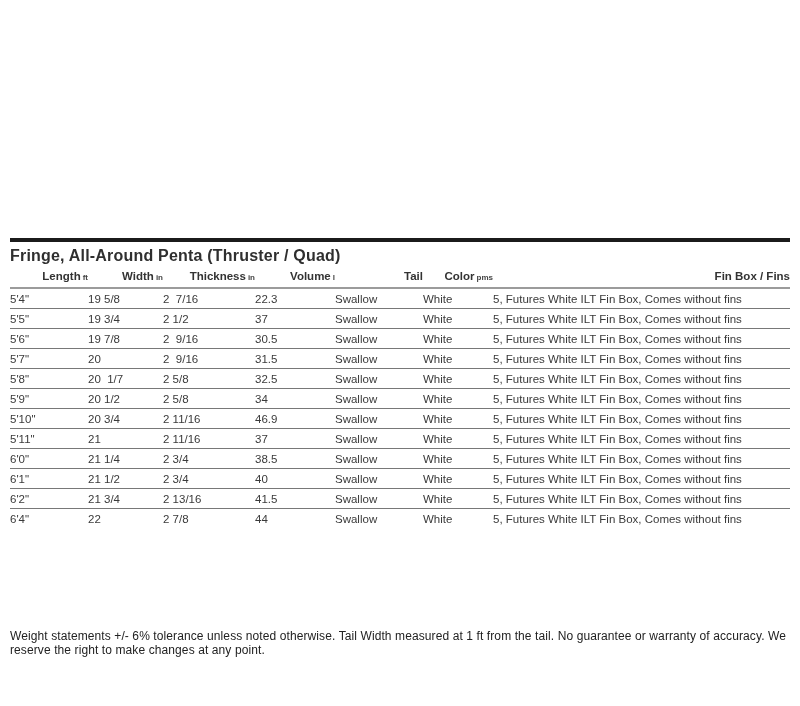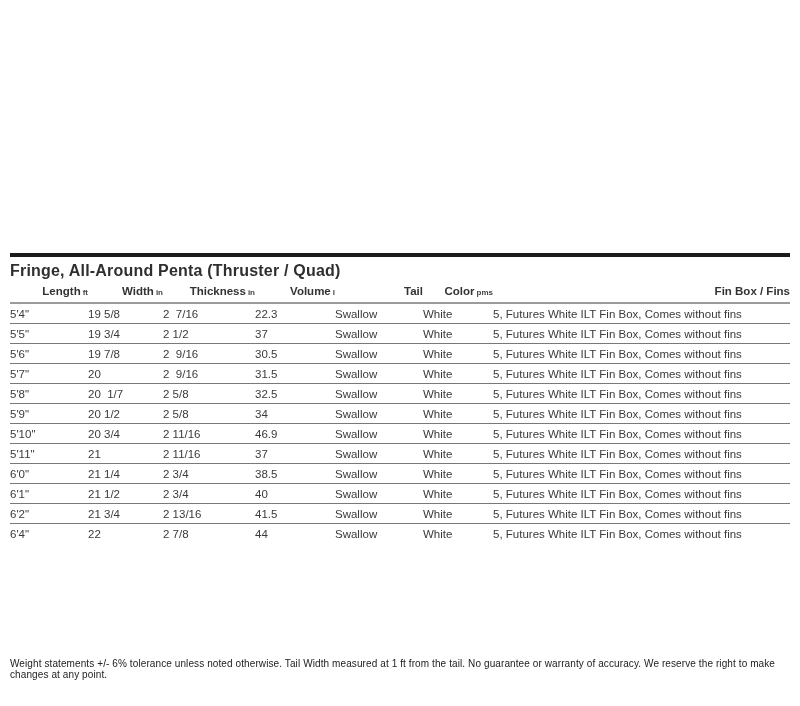--- a/index.html
+++ b/index.html
@@ -11,21 +11,21 @@
   .page {
     position: relative;
     width: 800px;
     height: 706px;
     background: #ffffff;
     overflow: hidden;
   }
   .sheet {
     position: absolute;
     left: 10px;
-    top: 253px;
+    top: 238px;
     width: 780px;
   }
   .top-rule {
     height: 4px;
     background: #1b1b1b;
   }
   .sheet-title {
     margin: 5px 0 3px 0;
     font-size: 16px;
     font-weight: bold;
@@ -60,23 +60,23 @@
     border-top: 1px solid #787878;
     white-space: pre;
     overflow: hidden;
   }
   .spec-table tbody tr:first-child td {
     border-top: none;
   }
   .footnote {
     position: absolute;
     left: 10px;
-    top: 658px;
+    top: 629px;
     width: 780px;
-    font-size: 10px;
+    font-size: 12px;
     color: #222222;
     letter-spacing: 0.1px;
   }
 </style>
 </head>
 <body>
 
 <div class="page">
   <div class="sheet">
     <div class="top-rule"></div>

